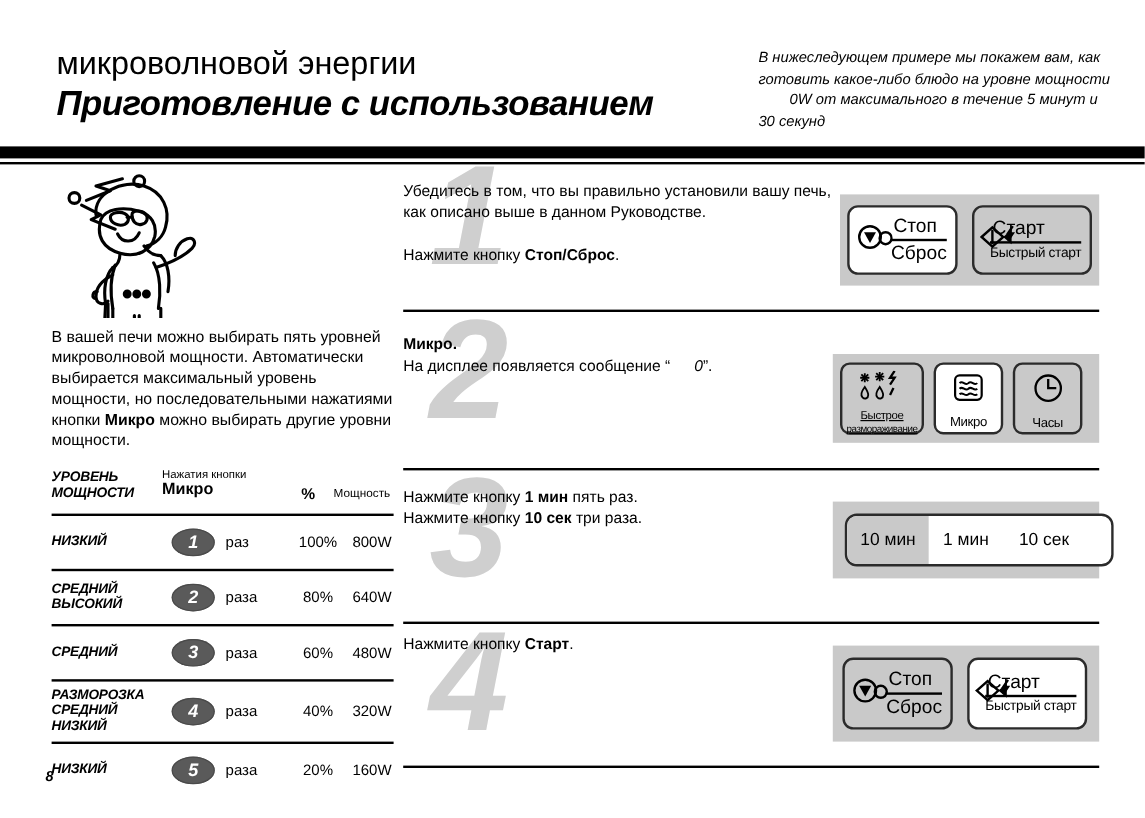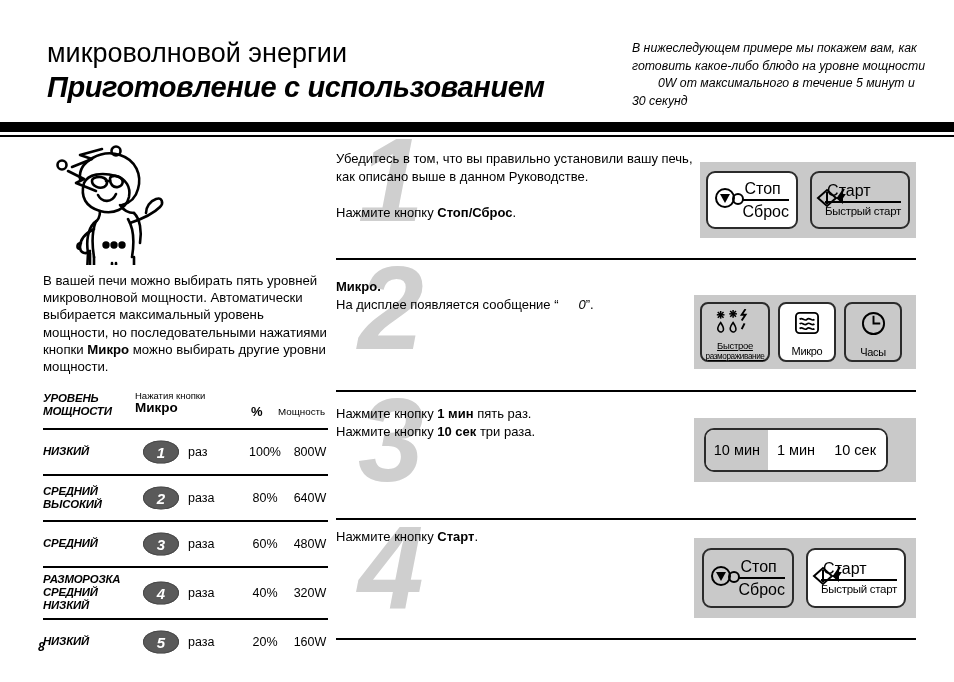--- a/index.html
+++ b/index.html
@@ -551,21 +551,21 @@
   <div class="step">
     <div class="step-watermark" style="left:22px; top:250px;">3</div>
     <div class="step-text" style="left:0px; top:265px; width:390px;">
       <div><span>Нажмите кнопку </span><b>1 мин</b><span> пять раз.</span></div>
       <div><span>Нажмите кнопку </span><b>10 сек</b><span> три раза.</span></div>
     </div>
     <div class="step-sep" style="top:378px;"></div>
   </div>
 
   <div class="panel" style="left:358px; top:278px; width:222px; height:64px;">
-    <div id="time-bar" style="left:10px; top:10px; width:184px; height:44px; position:absolute;">
+    <div id="time-bar" style="left:10px; top:10px; width:224px; height:44px; position:absolute;">
       <div class="time-seg gray" style="width:68px;">10 мин</div>
       <div class="time-seg white" style="width:62px;">1 мин</div>
       <div class="time-seg white" style="width:68px;">10 сек</div>
     </div>
   </div>
 
   <div class="step">
     <div class="step-watermark" style="left:22px; top:378px;">4</div>
     <div class="step-text" style="left:0px; top:388px; width:390px;">
       <div><span>Нажмите кнопку </span><b>Старт</b><span>.</span></div>

